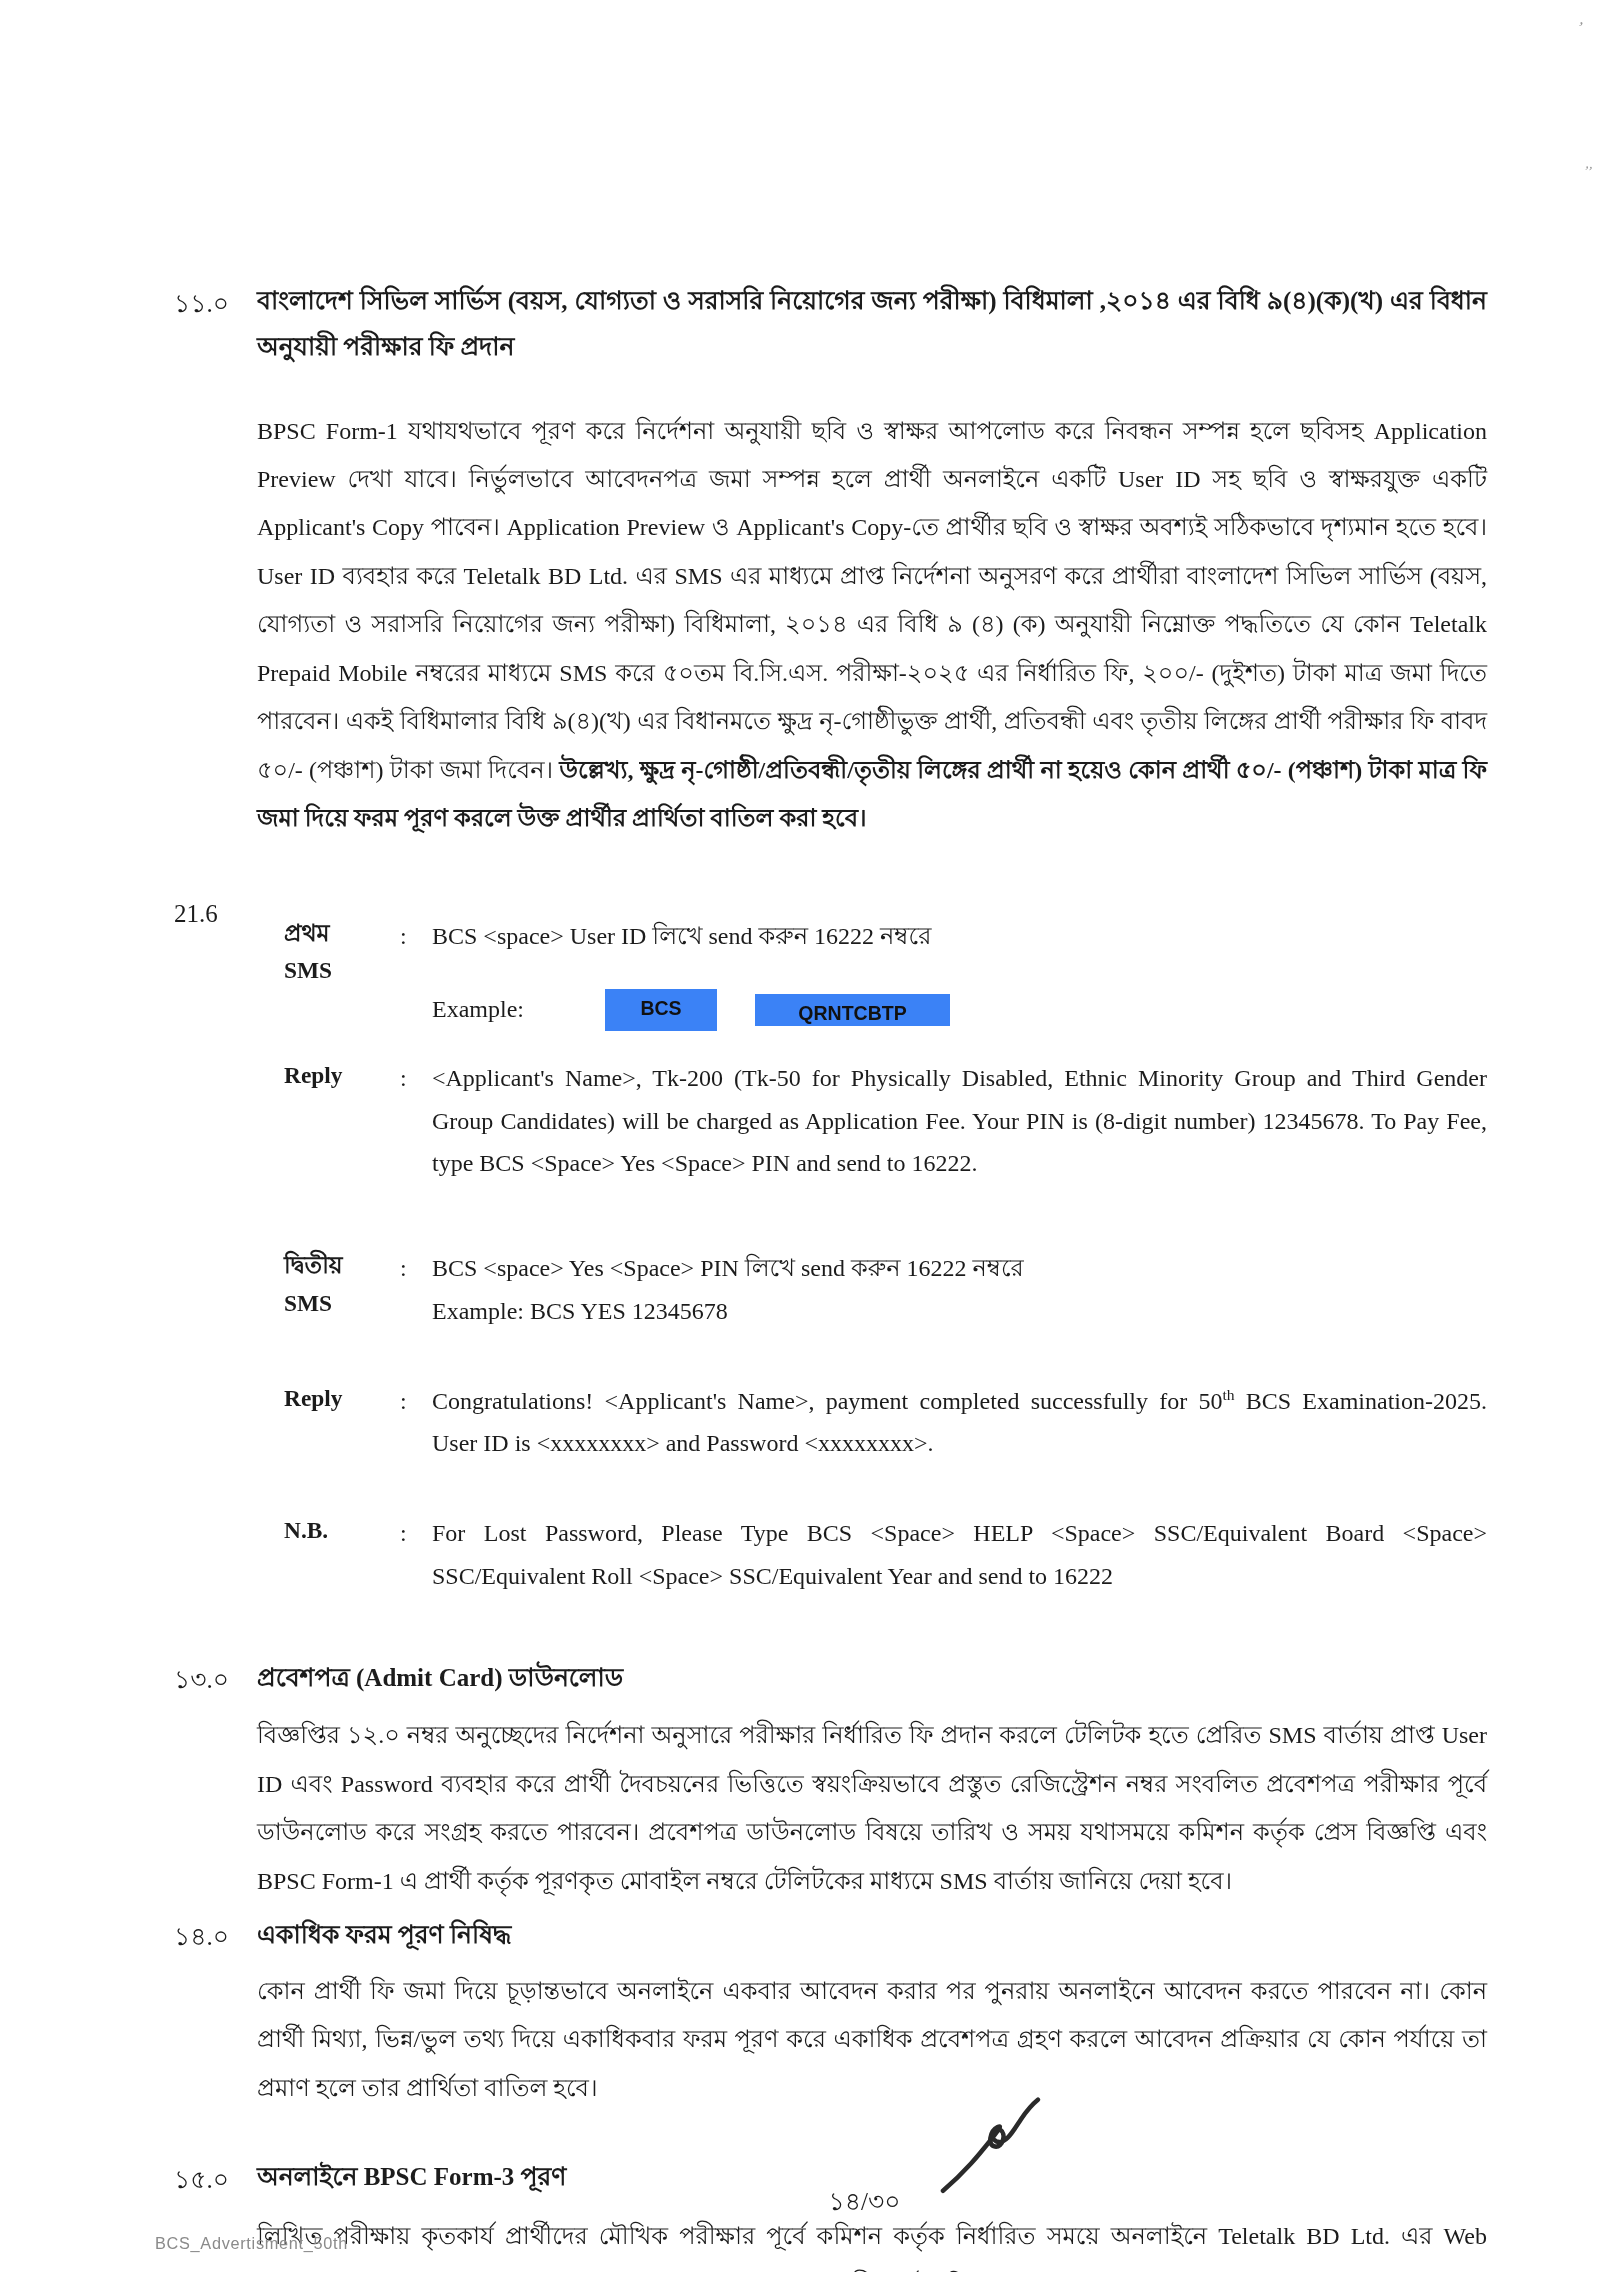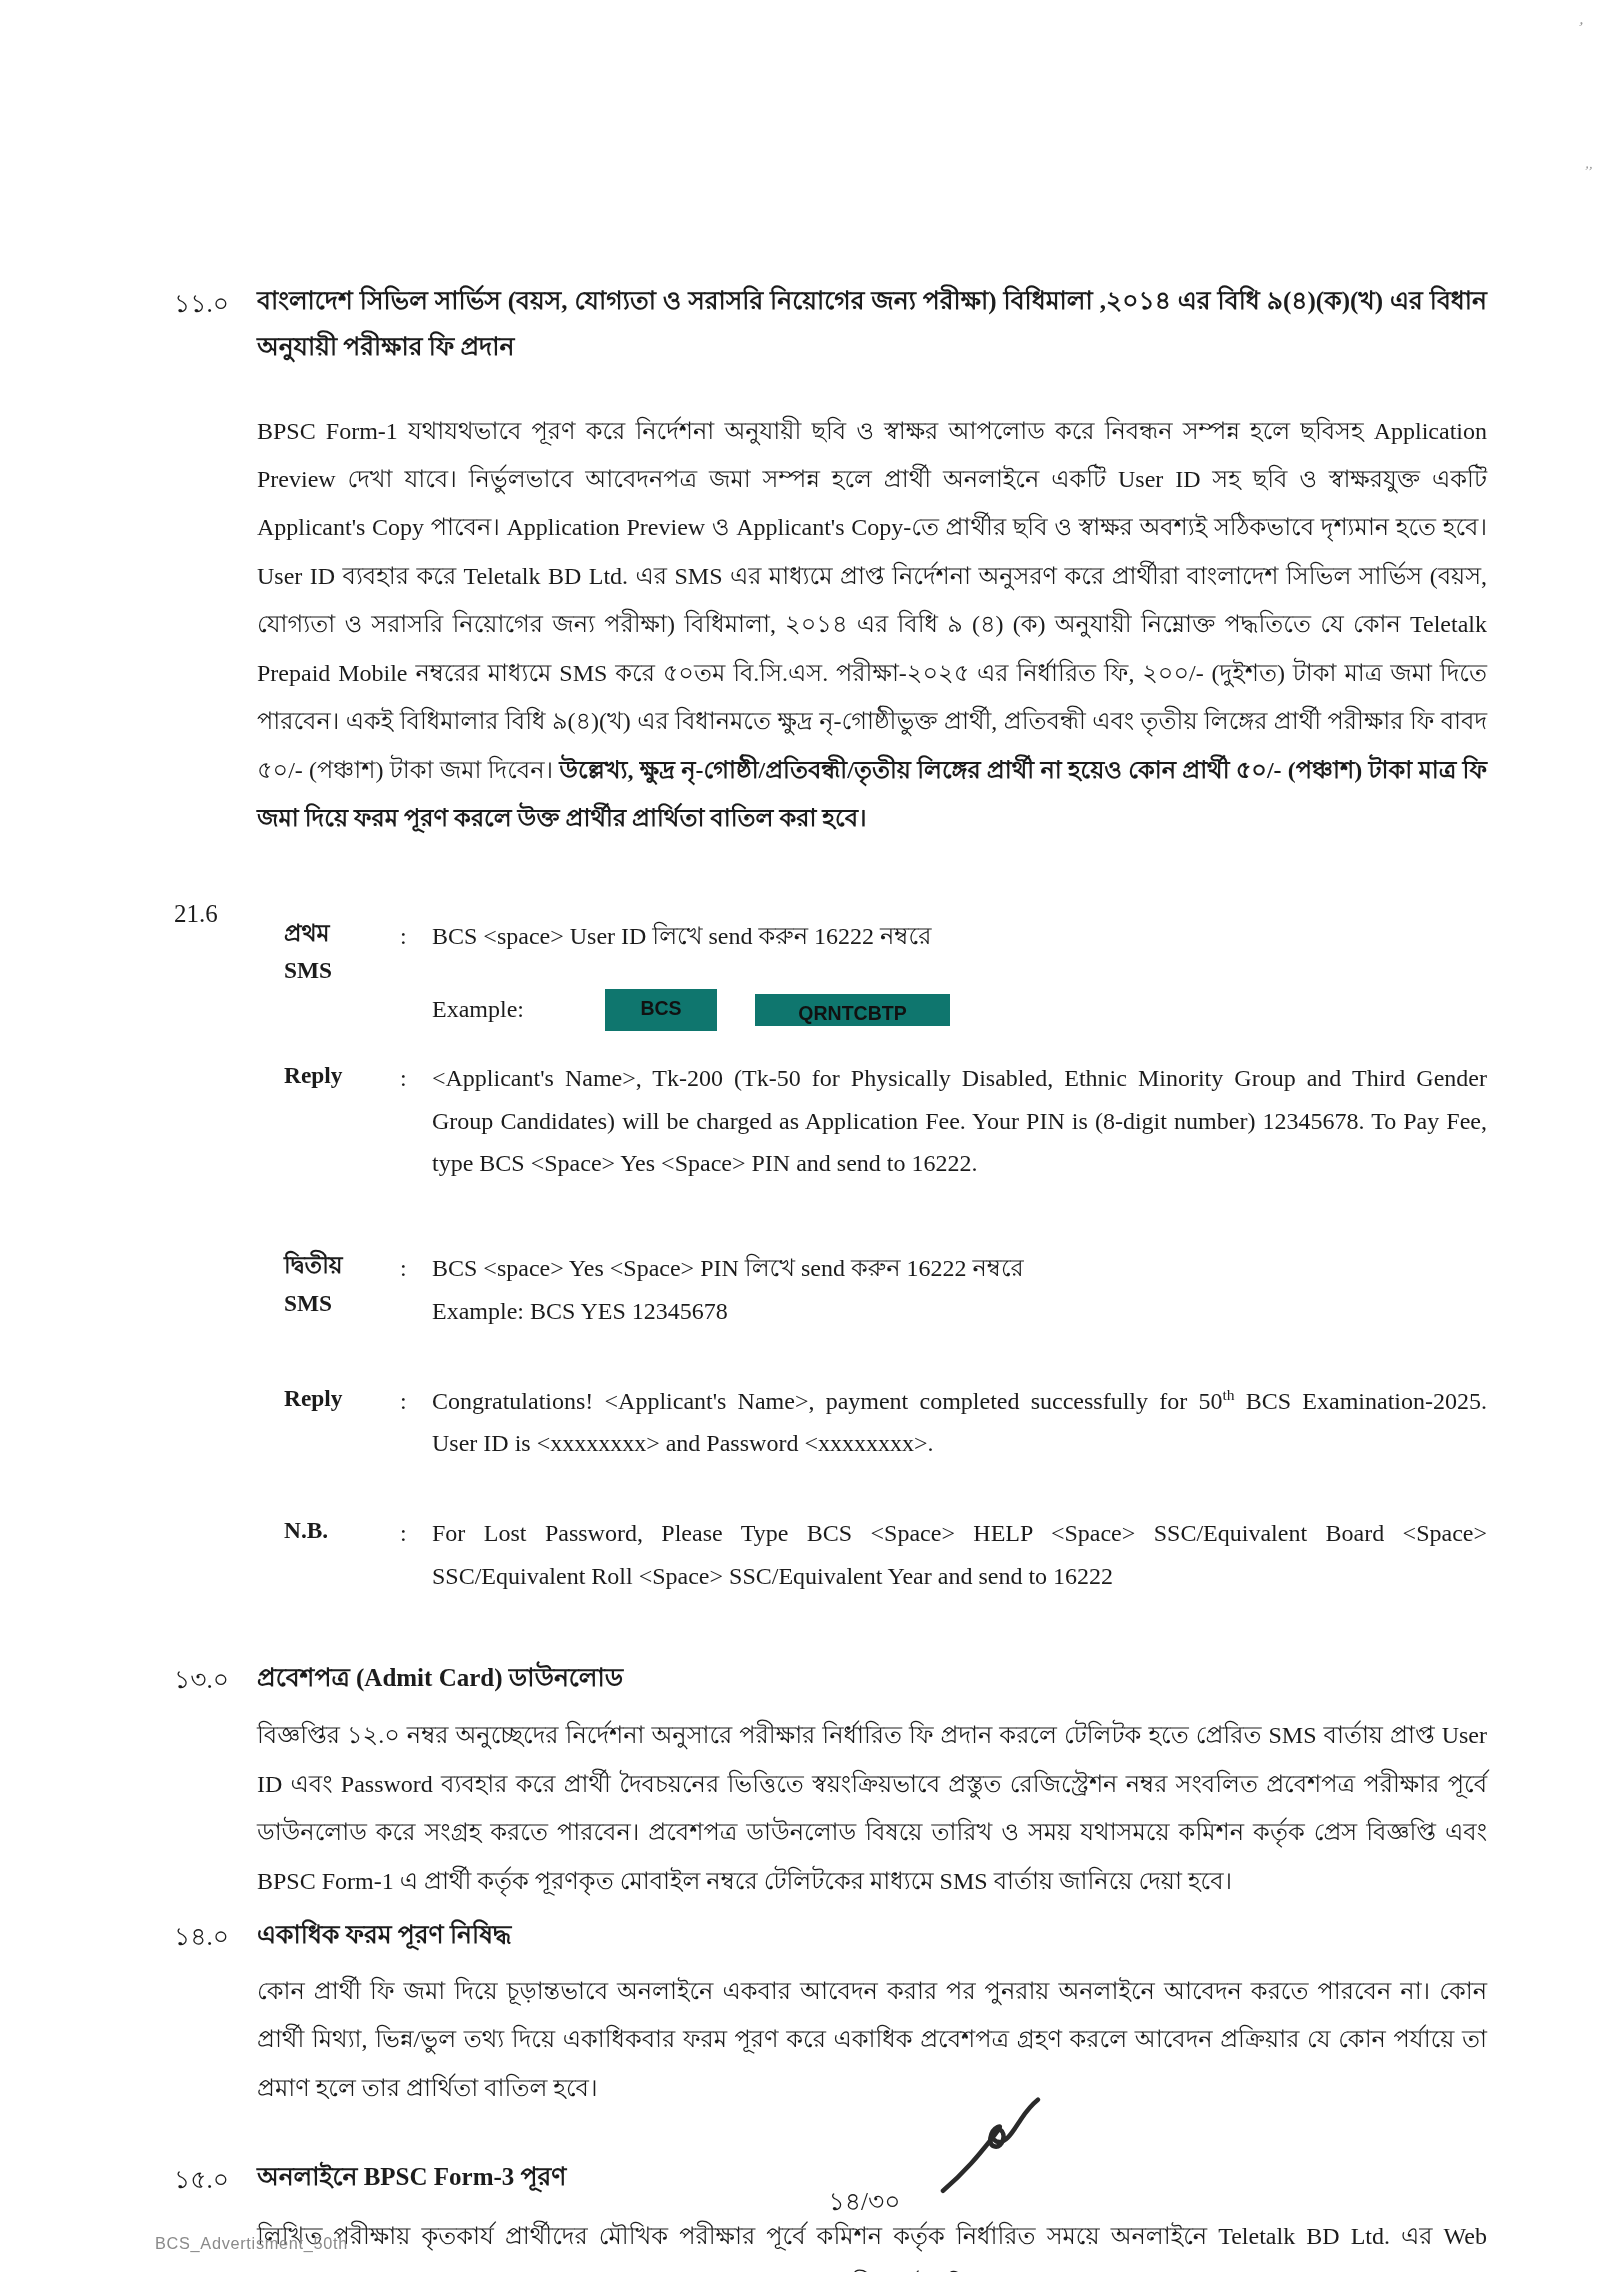--- a/index.html
+++ b/index.html
@@ -26,21 +26,21 @@
   .sms-row{display:grid;grid-template-columns:112px 36px 1fr;font-size:24px;line-height:1.78;}
   .sms-label{font-weight:bold;font-size:23.4px;line-height:1.6;}
   .sms-colon{text-align:left;padding-left:3.9px;}
   .sms-text{text-align:justify;}
   .row-gap-sm{margin-top:22px;}
   .row-gap-md{margin-top:47px;}
   .row-gap-lg{margin-top:62px;}
   .example-row{display:flex;align-items:center;margin-top:31px;margin-bottom:3.9px;}
   .example-label{font-size:24px;width:122px;}
   .chip{
-    display:inline-block;background:#0f766e;color:#111;
+    display:inline-block;background:#3b82f6;color:#111;
     font-family:"Liberation Sans", sans-serif;font-weight:bold;
     text-align:center;font-size:19.5px;
   }
   .chip-1{min-width:112px;height:42px;line-height:39px;margin-left:51px;}
   .chip-2{min-width:195px;height:32px;line-height:39px;margin-left:38px;}
   .bold{font-weight:normal;}
   sup{font-size:15.6px;}
   
   .signature{position:absolute;left:930px;top:2093px;}
   .page-number{position:absolute;left:0;top:2182px;width:1729px;text-align:center;font-size:25px;}

